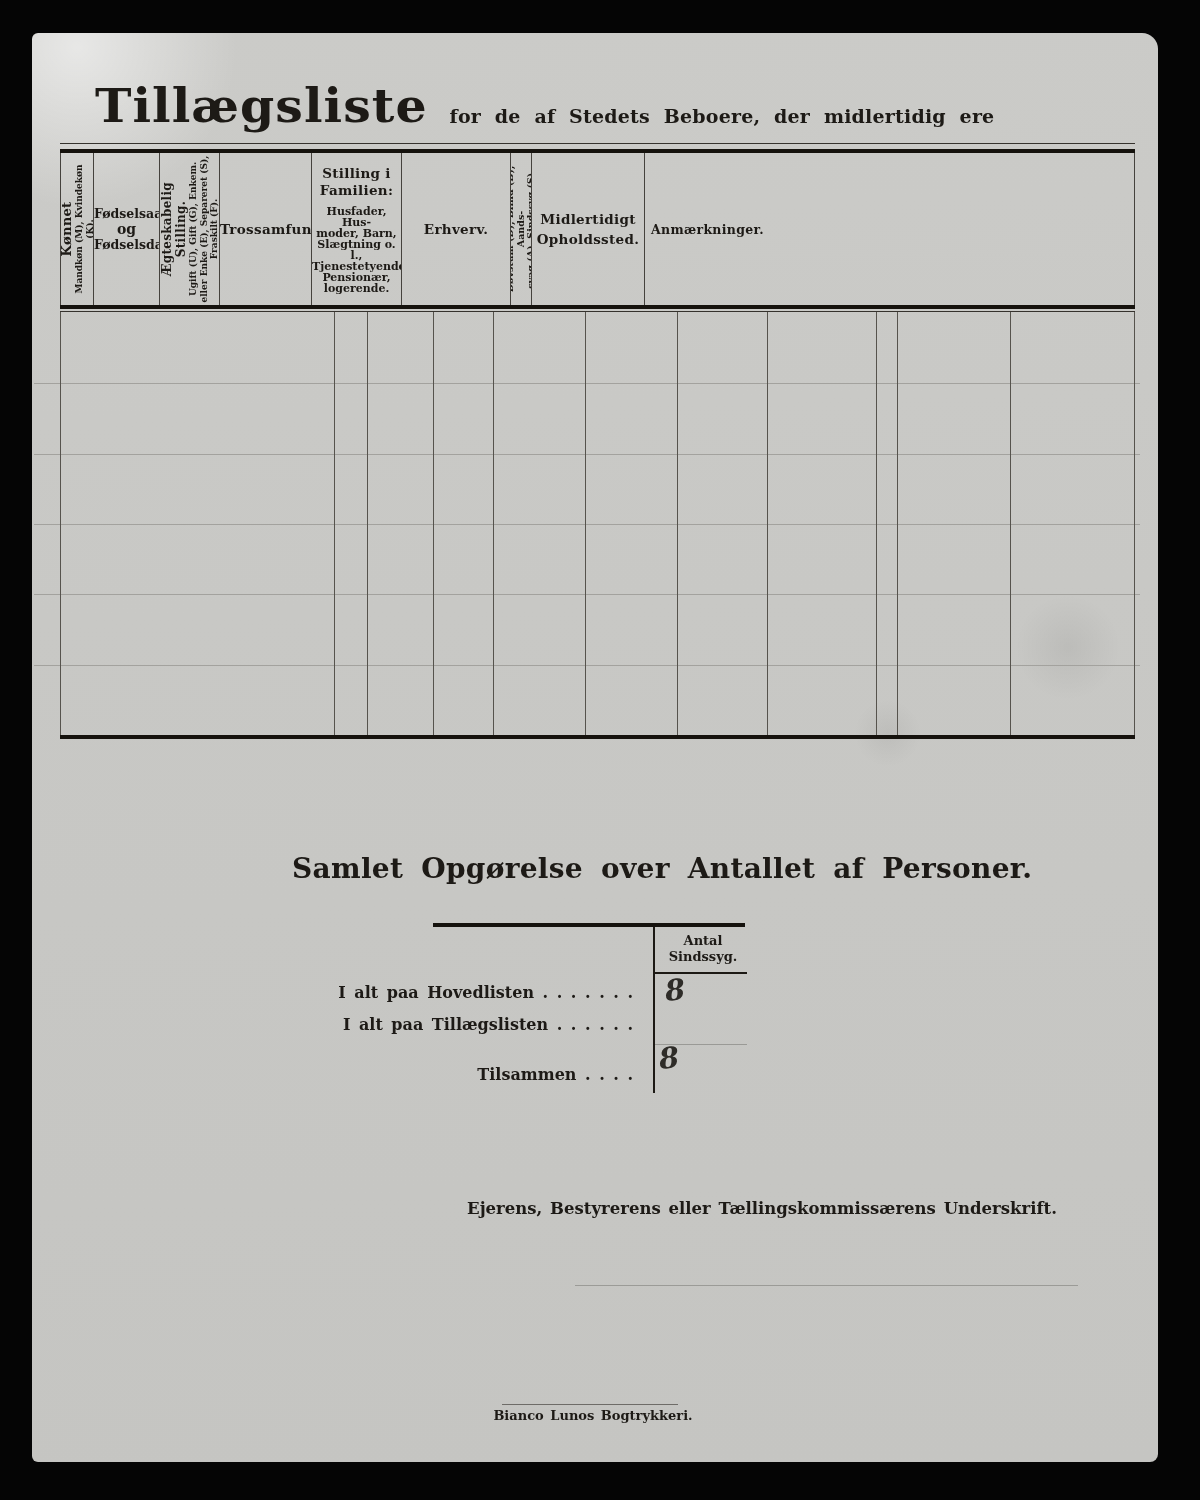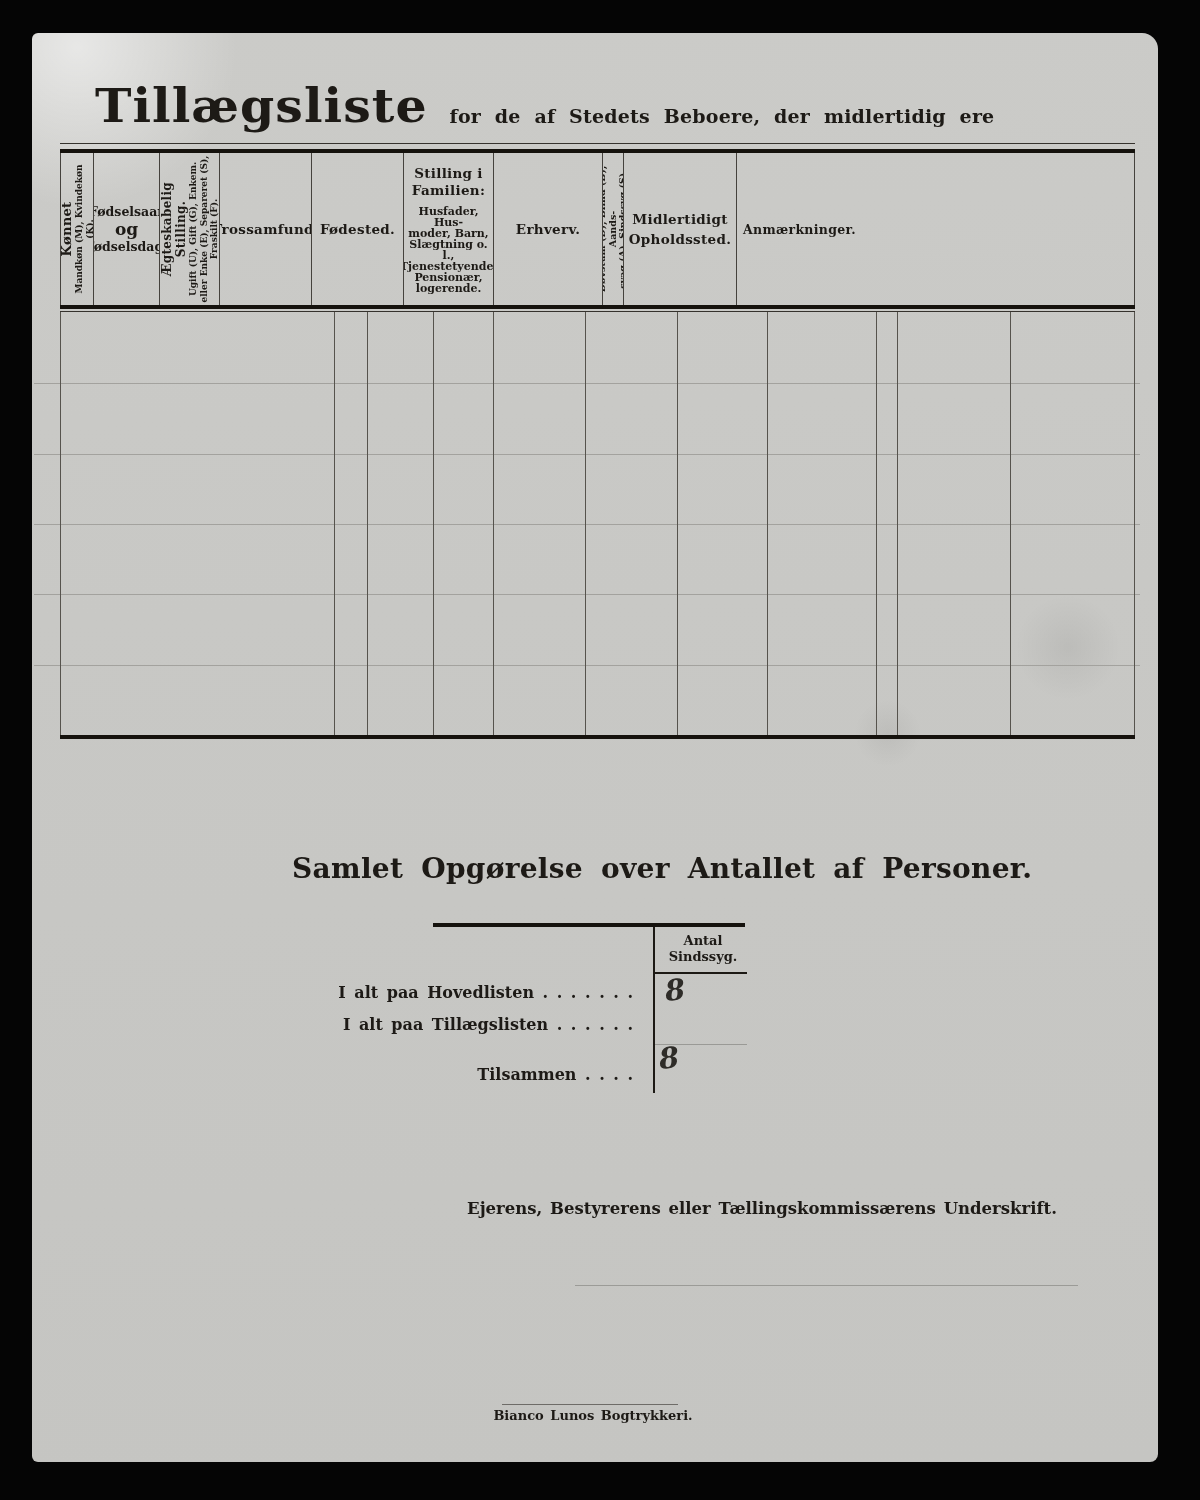--- a/index.html
+++ b/index.html
@@ -37,21 +37,21 @@
   .census-table { position:absolute; left:28px; top:110px; width:1075px; }
   .rule-thin  { height:1px; background:#35322d; }
   .rule-thick { height:4px; background:#15120d; }
   .gap5 { height:5px; } .gap2 { height:2px; }
   .thead {
     display:flex; height:152px;
     border-left:1px solid #45423d; border-right:1px solid #45423d;
   }
   .hcell {
     position:relative; display:flex; flex-direction:column;
-    justify-content:center; align-items:center; text-align:center;
+    justify-content:center; text-align:center;
     border-right:1px solid #45423d; overflow:hidden;
   }
   .hcell:last-child { border-right:none; }
   .lbl-b  { font-weight:bold; font-size:13.5px; letter-spacing:.3px; }
   .lbl-sm { font-weight:bold; font-size:12.5px; }
   .sub-sm { font-weight:bold; font-size:11px; line-height:11px; }
   .rot {
     position:absolute; left:50%; top:50%;
     transform:translate(-50%,-50%) rotate(-90deg);
     width:148px; text-align:center;
@@ -115,36 +115,33 @@
 
     <div class="thead">
       <div class="hcell" style="width:33px">
         <div class="rot rot2">
           <div class="main">Kønnet</div>
           <div class="sub">Mandkøn (M), Kvindekøn (K).</div>
         </div>
       </div>
       <div class="hcell" style="width:66px">
         <div class="lbl-sm">Fødselsaar</div>
-        <div class="lbl-sm" style="font-size:17px">og</div>
+        <div class="lbl-sm" style="font-size:14px">og</div>
         <div class="lbl-sm">Fødselsdag.</div>
       </div>
       <div class="hcell" style="width:60px">
         <div class="rot">
           <div class="main">Ægteskabelig Stilling.</div>
           <div class="sub">Ugift (U), Gift (G), Enkem.</div>
           <div class="sub">eller Enke (E), Separeret (S),</div>
           <div class="sub">Fraskilt (F).</div>
         </div>
       </div>
       <div class="hcell" style="width:92px">
         <div class="lbl-b">Trossamfund.</div>
-      </div>
-      <div class="hcell" style="width:92px">
-        <div class="lbl-b">Fødested.</div>
       </div>
       <div class="hcell" style="width:90px">
         <div class="lbl-b" style="line-height:17px">Stilling i</div>
         <div class="lbl-b" style="line-height:17px">Familien:</div>
         <div style="height:7px"></div>
         <div class="sub-sm">Husfader, Hus-</div>
         <div class="sub-sm">moder, Barn,</div>
         <div class="sub-sm">Slægtning o. l.,</div>
         <div class="sub-sm">Tjenestetyende,</div>
         <div class="sub-sm">Pensionær,</div>

